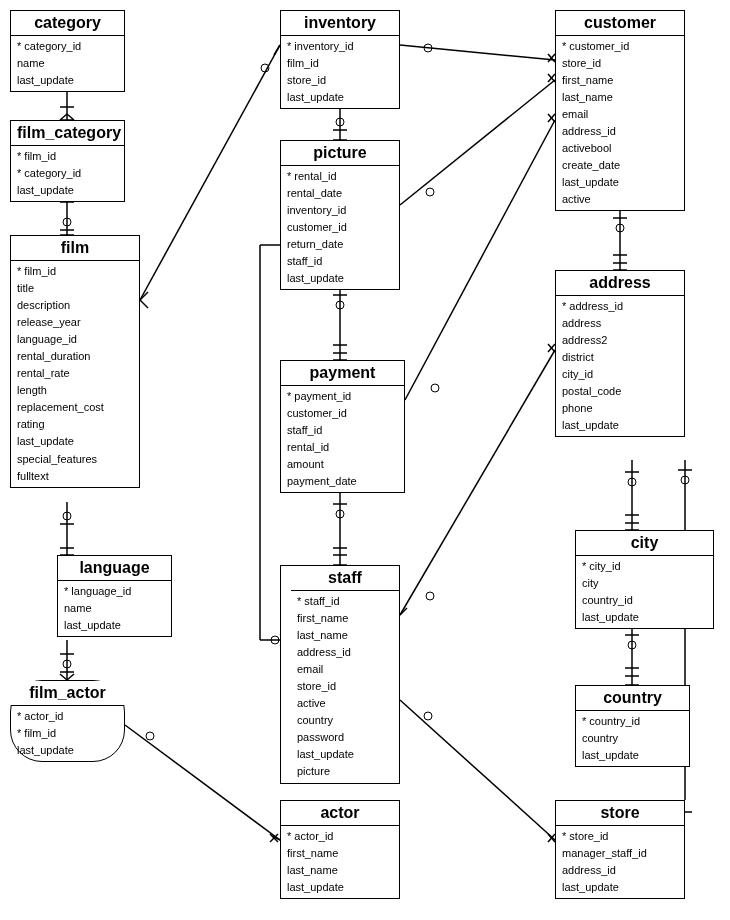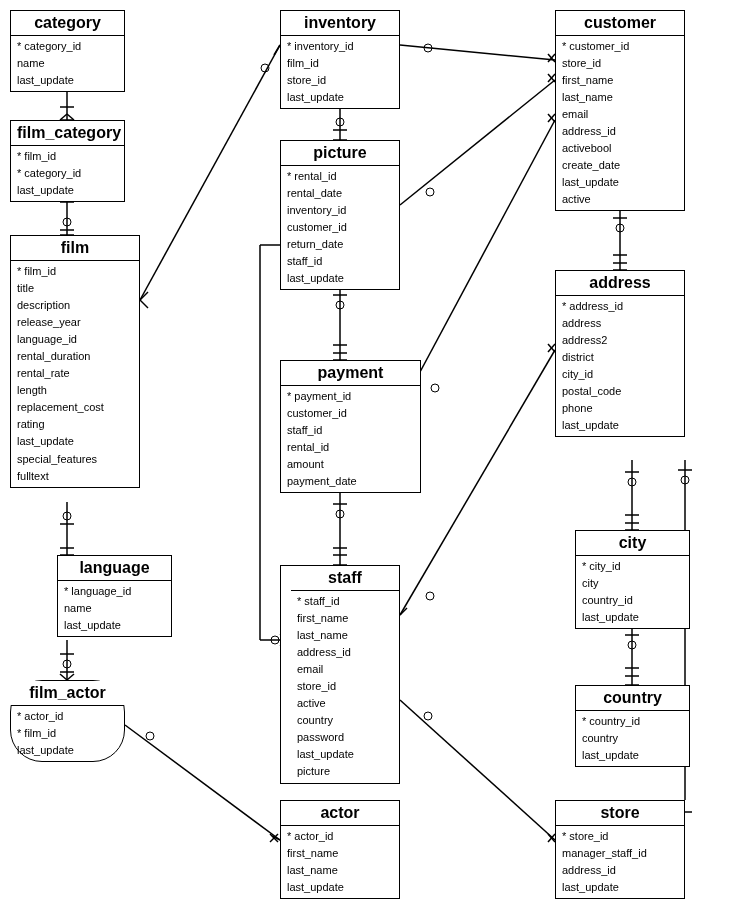--- a/index.html
+++ b/index.html
@@ -245,21 +245,21 @@
       <div class="entity-body">
         <div>* rental_id</div>
         <div>rental_date</div>
         <div>inventory_id</div>
         <div>customer_id</div>
         <div>return_date</div>
         <div>staff_id</div>
         <div>last_update</div>
       </div>
     </div>
-    <div class="entity" style="left: 280px; top: 360px; width: 141px;">
+    <div class="entity" style="left: 280px; top: 360px; width: 125px;">
       <div class="entity-header">payment</div>
       <div class="entity-body">
         <div>* payment_id</div>
         <div>customer_id</div>
         <div>staff_id</div>
         <div>rental_id</div>
         <div>amount</div>
         <div>payment_date</div>
       </div>
     </div>
@@ -309,21 +309,21 @@
         <div>* address_id</div>
         <div>address</div>
         <div>address2</div>
         <div>district</div>
         <div>city_id</div>
         <div>postal_code</div>
         <div>phone</div>
         <div>last_update</div>
       </div>
     </div>
-    <div class="entity" style="left: 575px; top: 530px; width: 115px;">
+    <div class="entity" style="left: 575px; top: 530px; width: 139px;">
       <div class="entity-header">city</div>
       <div class="entity-body">
         <div>* city_id</div>
         <div>city</div>
         <div>country_id</div>
         <div>last_update</div>
       </div>
     </div>
     <div class="entity" style="left: 575px; top: 685px; width: 115px;">
       <div class="entity-header">country</div>

